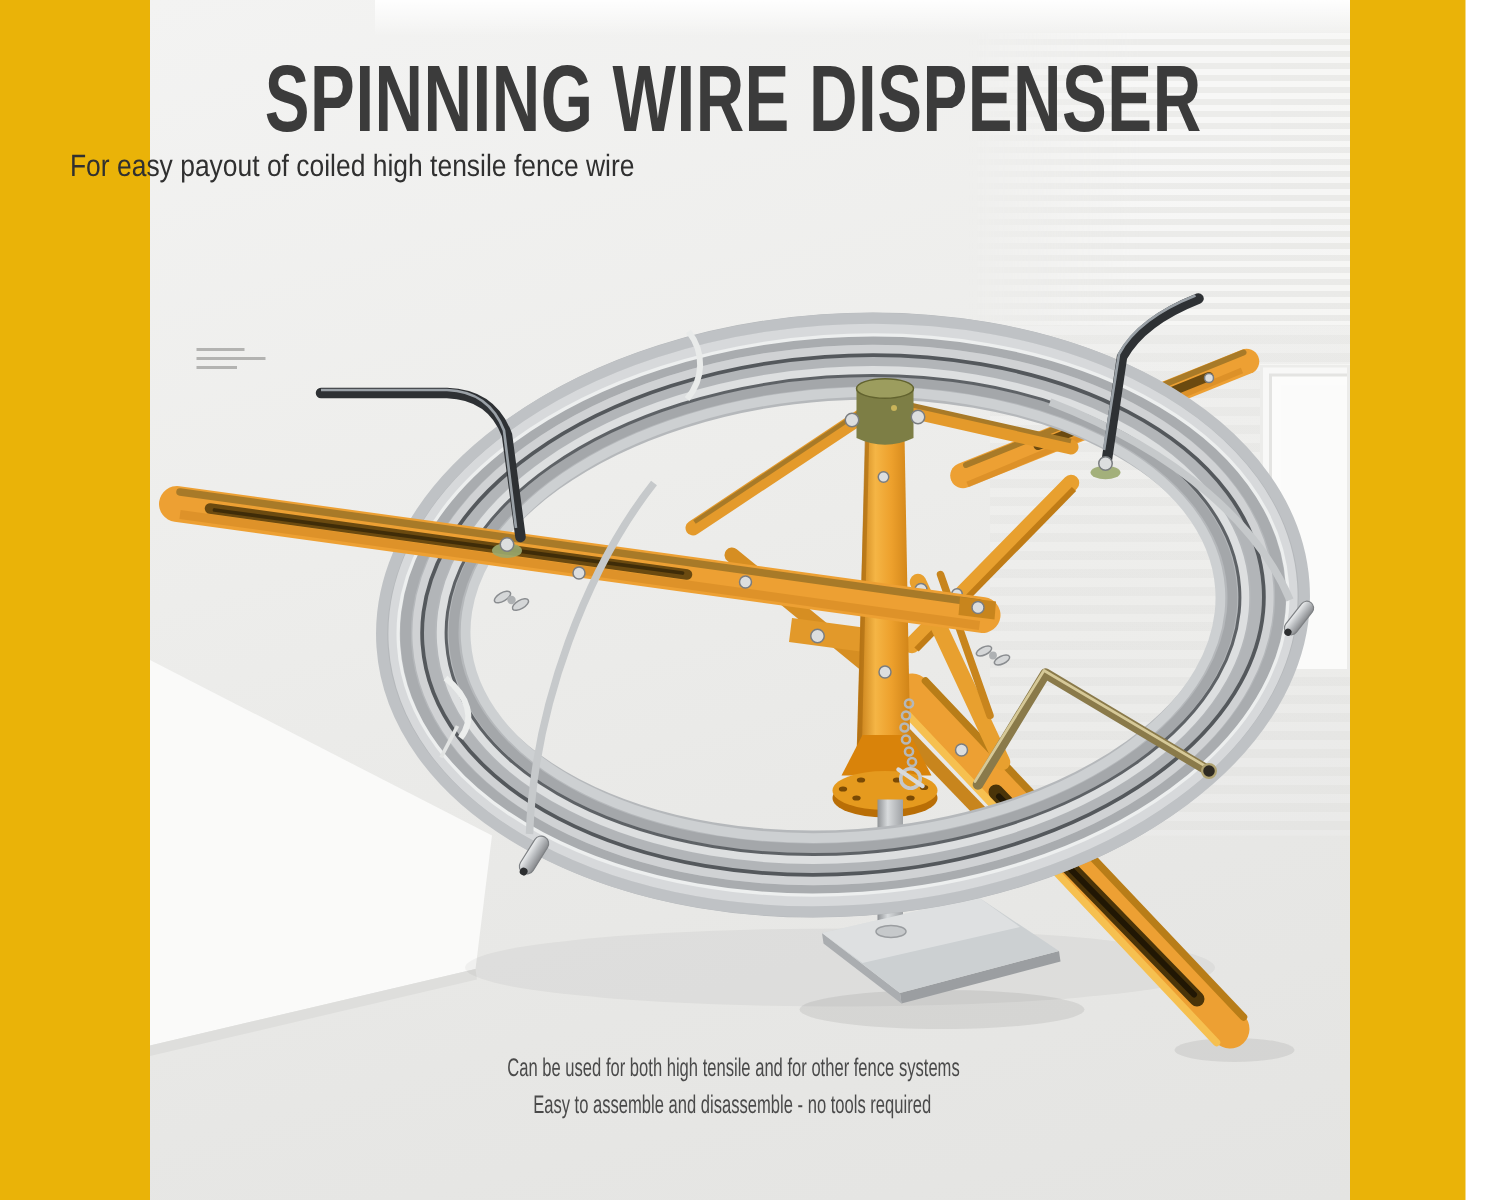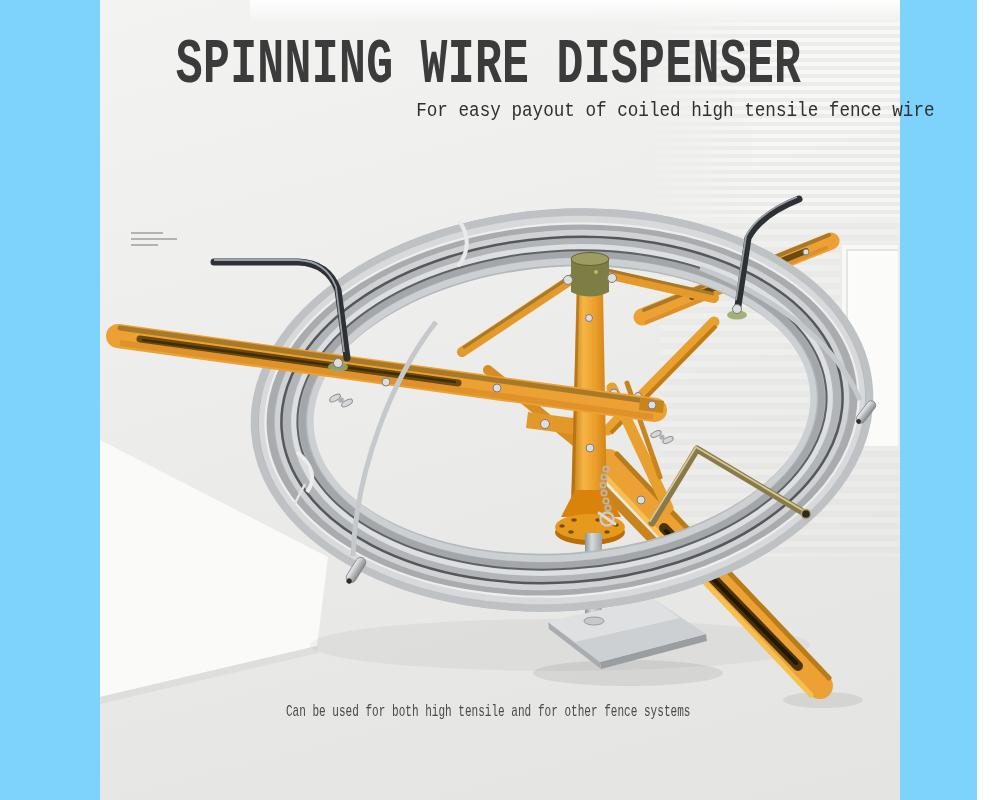--- a/index.html
+++ b/index.html
@@ -1,18 +1,18 @@
 <!DOCTYPE html>
 <html><head>
 <meta charset="utf-8">
 <style>
   html,body{margin:0;padding:0;background:#ffffff;}
   .canvas{
-    position:relative;width:977px;height:800px;background:#7dd3fc;
-    overflow:hidden;font-family:Liberation Mono, monospace;
+    position:relative;width:977px;height:800px;background:#eab308;
+    overflow:hidden;font-family:Liberation Sans, sans-serif;
   }
   .photo-area{
     position:absolute;left:100px;top:0;width:800px;height:800px;
     background:linear-gradient(165deg,#f3f3f2 0%,#ededeb 40%,#e7e7e5 75%,#e4e4e2 100%);
   }
   .top-glow{
     position:absolute;left:150px;top:0;width:650px;height:24px;
     background:linear-gradient(180deg,rgba(255,255,255,.95),rgba(255,255,255,0));
   }
   .blinds{
@@ -29,21 +29,21 @@
     position:absolute;left:740px;top:243px;width:60px;height:205px;background:#fbfbfa;
     box-shadow:inset 0 0 0 2px #ececea, inset 6px 6px 0 0 #f8f8f7,
                inset 8px 8px 0 0 #e4e4e2, inset 14px 14px 0 0 #fcfcfb;
   }
   .scene{position:absolute;left:0;top:0;}
   .title-row{position:absolute;left:0;right:0;top:30px;text-align:center;}
   .title-row span{
     display:inline-block;font-size:63px;font-weight:bold;color:#3b3b3b;
     letter-spacing:.5px;white-space:nowrap;transform:scaleX(.71);transform-origin:50% 50%;
   }
-  .subtitle-row{position:absolute;left:16px;right:0;top:99px;text-align:right;}
+  .subtitle-row{position:absolute;left:16px;right:0;top:99px;text-align:left;}
   .subtitle-row span{
     display:inline-block;font-size:20.5px;color:#303030;white-space:nowrap;
     transform:scaleX(.86);transform-origin:50% 50%;
   }
   .features{position:absolute;left:0;right:0;top:699px;text-align:center;}
   .feature-line{height:25px;line-height:25px;}
   .feature-line span{
     display:inline-block;font-size:17px;color:#4a4a4a;white-space:nowrap;
     transform:scaleX(.65);transform-origin:50% 50%;
   }
@@ -270,15 +270,18 @@
   <div class="title-row">
     <span>SPINNING WIRE DISPENSER</span>
   </div>
   <div class="subtitle-row">
     <span>For easy payout of coiled high tensile fence wire</span>
   </div>
   <div class="features">
     <div class="feature-line">
       <span>Can be used for both high tensile and for other fence systems</span>
     </div>
+    <div class="feature-line">
+      <span>Easy to assemble and disassemble - no tools required</span>
+    </div>
   </div>
 
 </div>
 
 </body></html>

